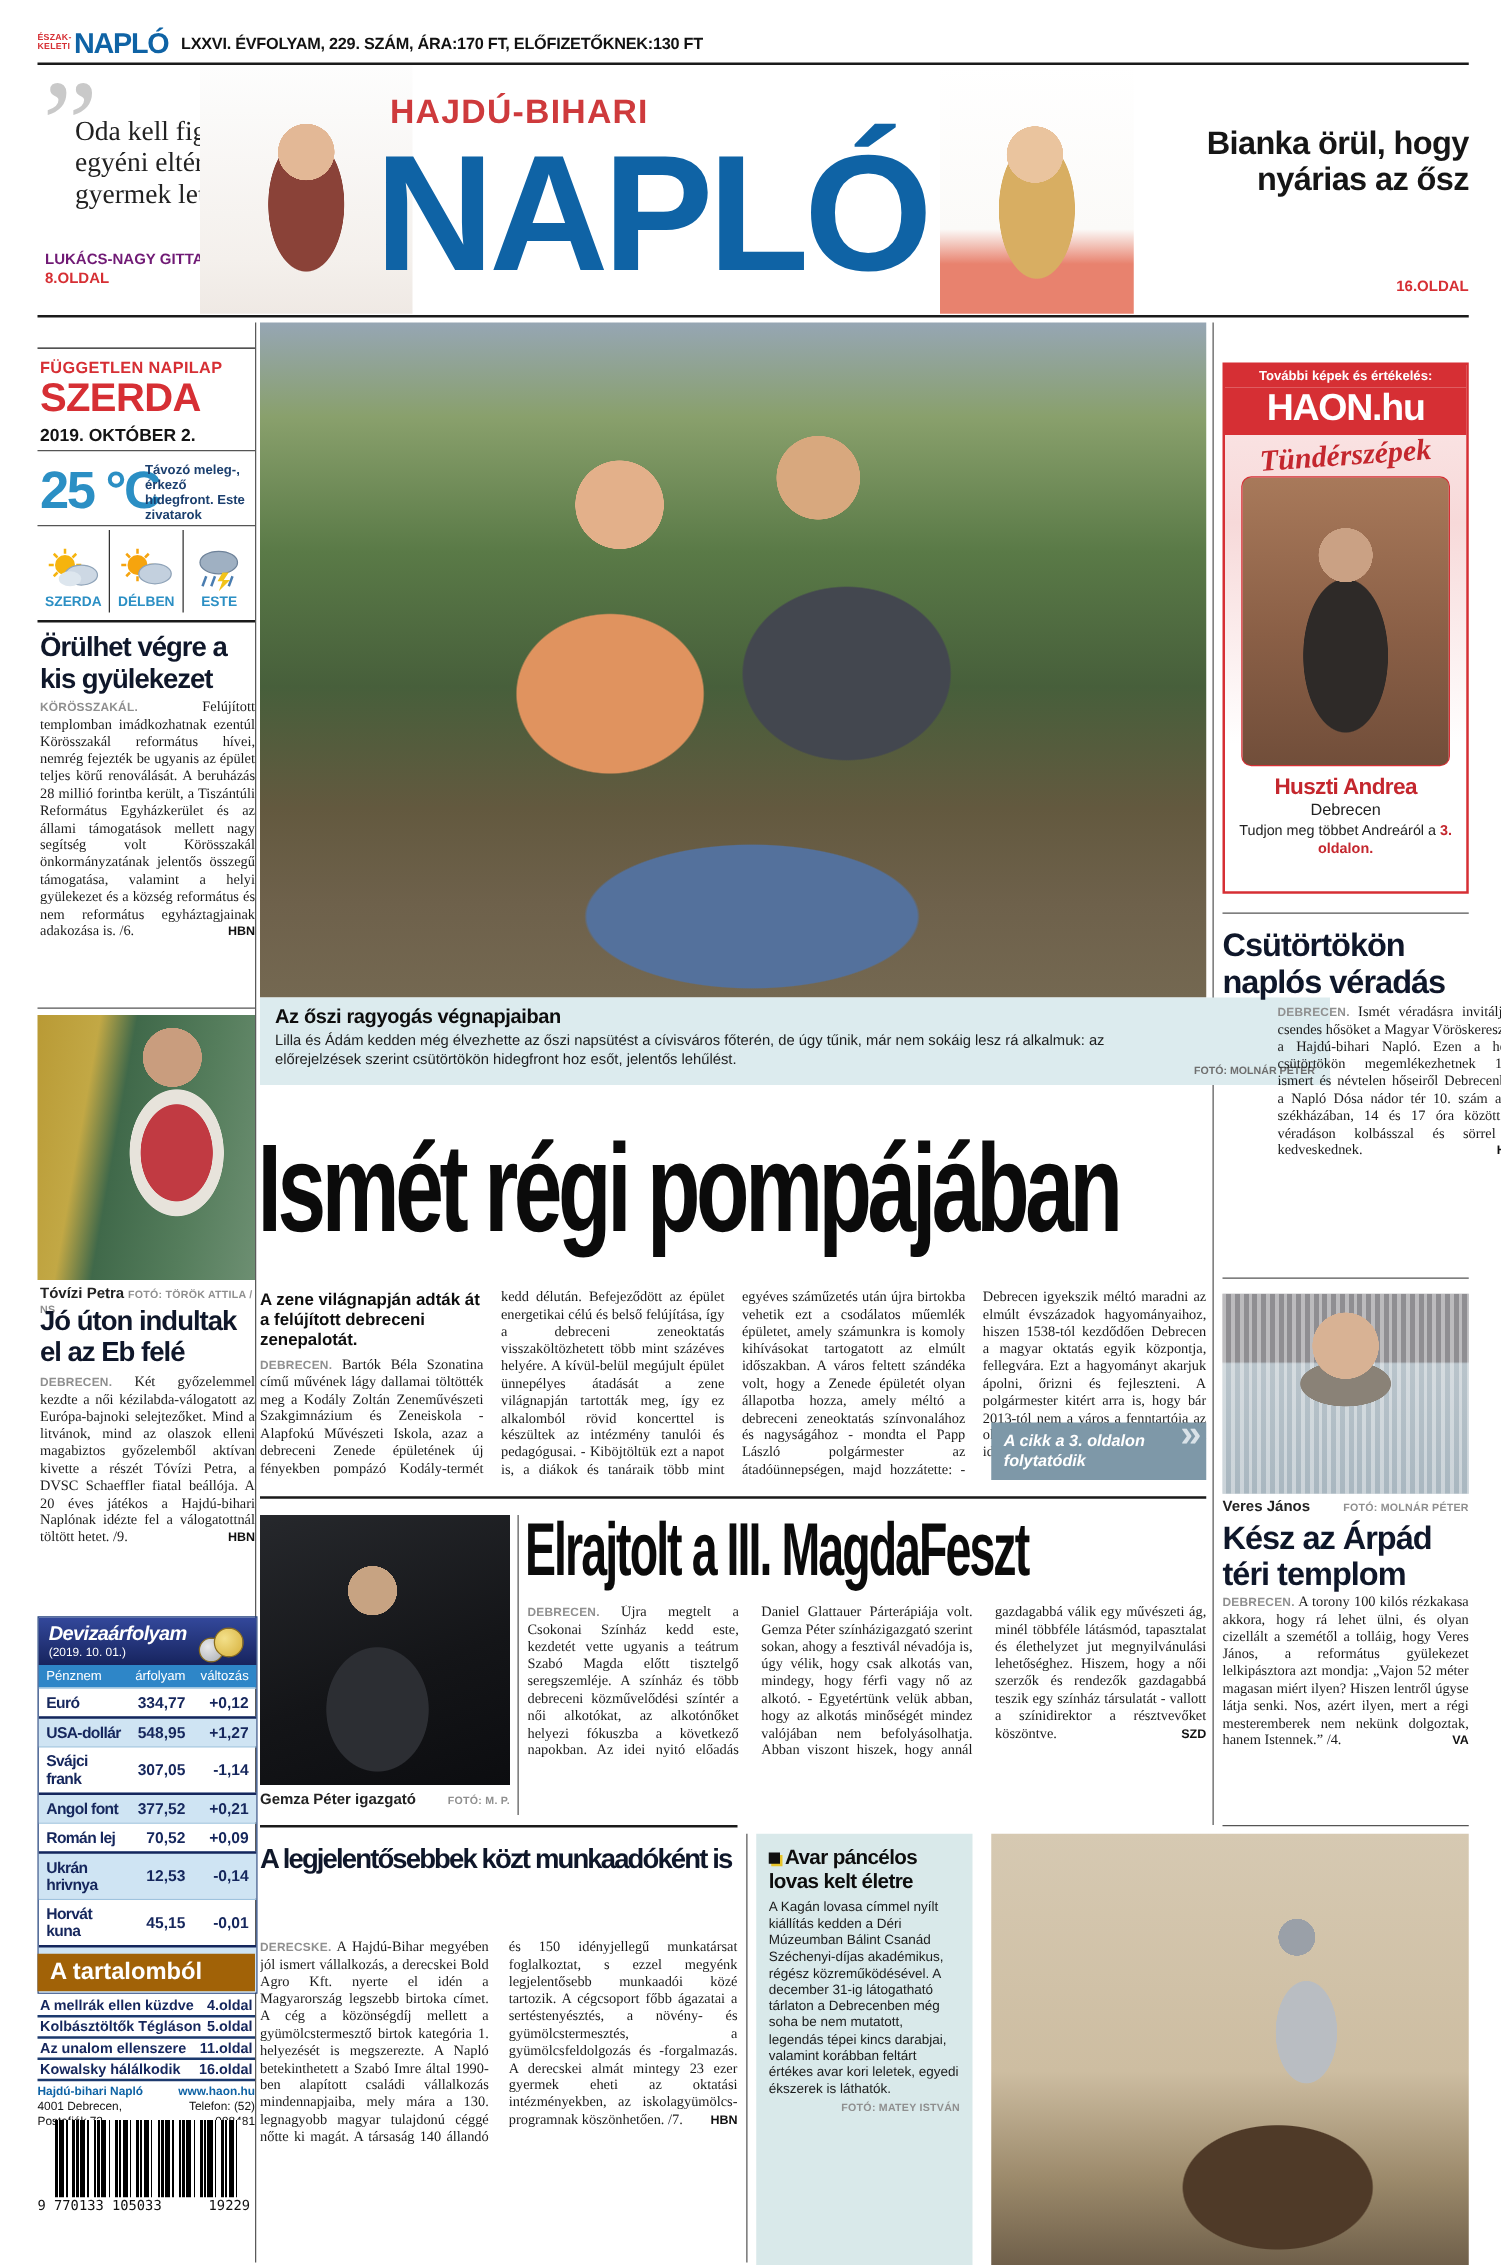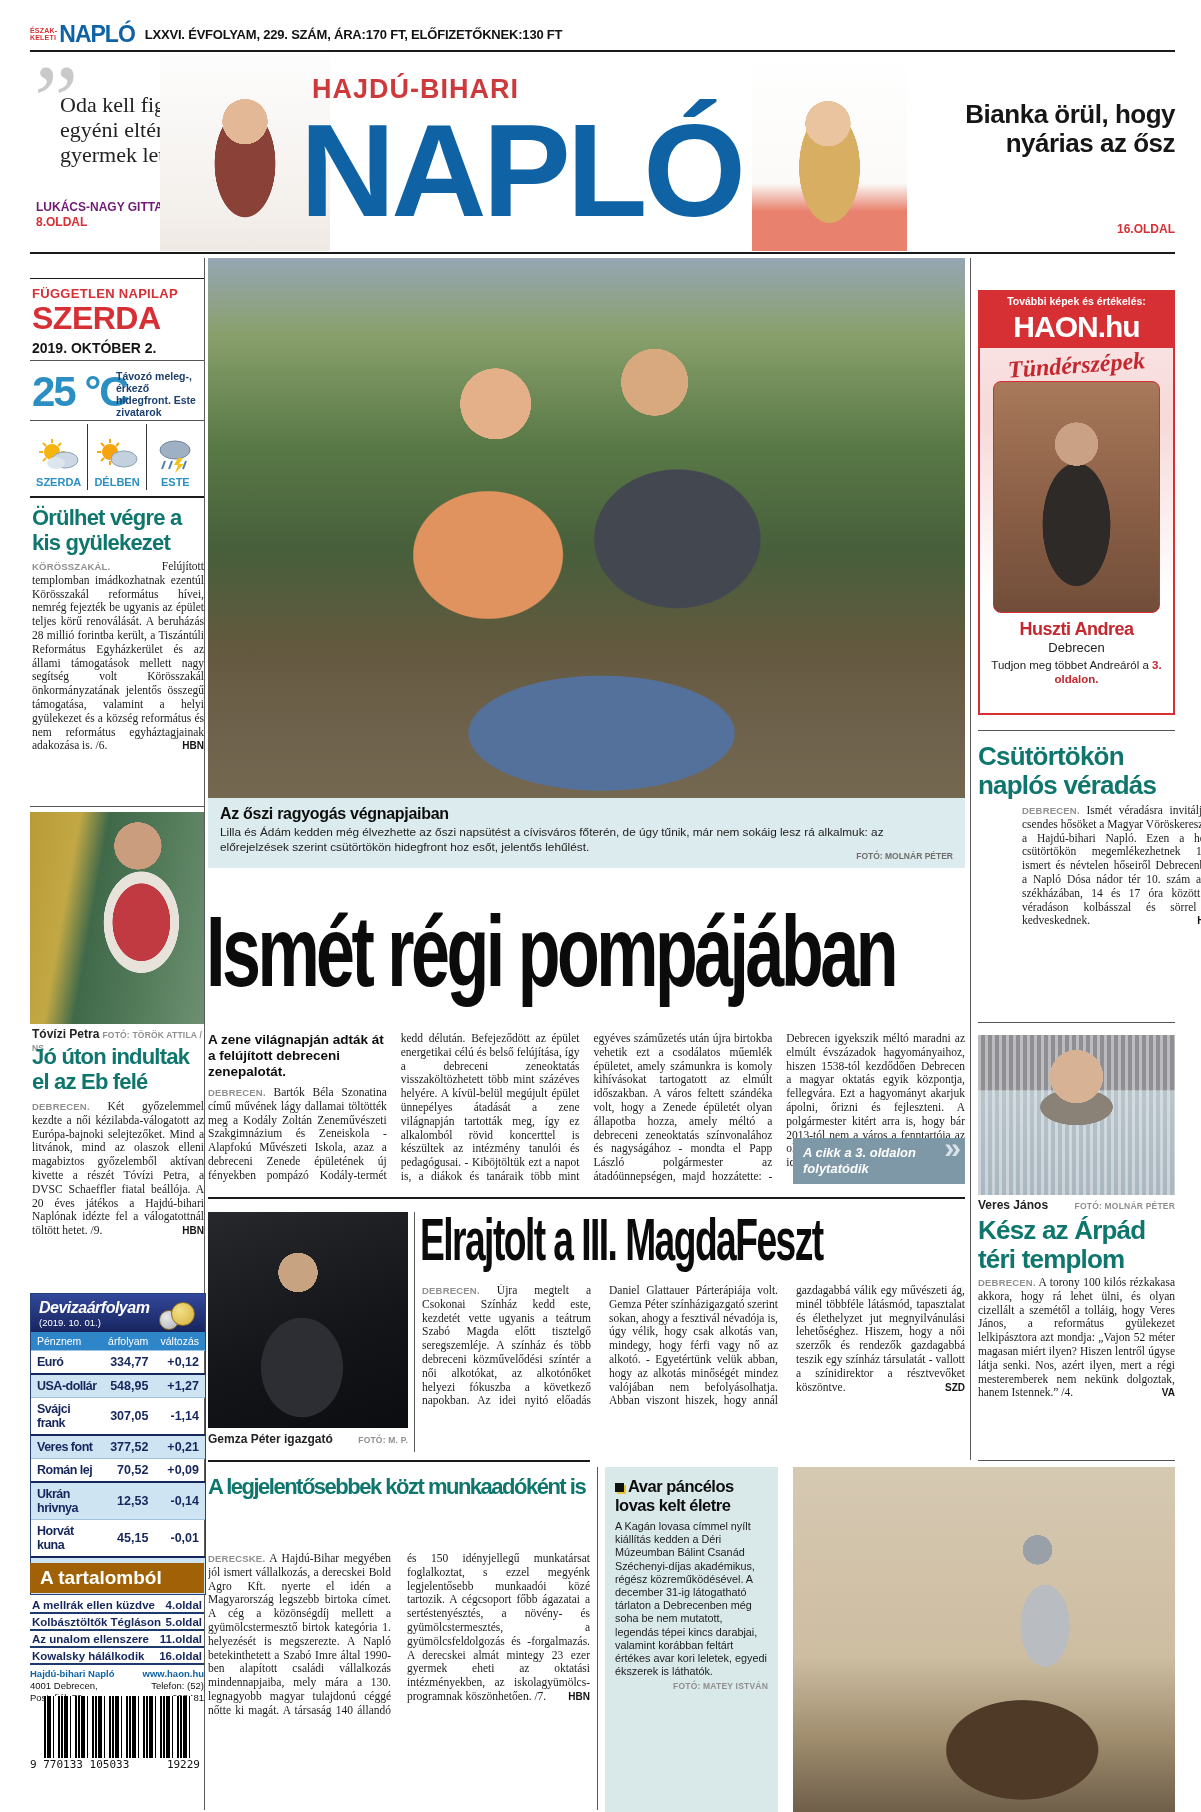--- a/index.html
+++ b/index.html
@@ -29,21 +29,21 @@
   
   #lr-label{left:32px;top:286px;font-size:13px;font-weight:bold;color:#d62f34;letter-spacing:.3px;}
   #lr-day{left:32px;top:300px;font-size:32px;font-weight:bold;color:#d62f34;letter-spacing:-0.5px;}
   #lr-date{left:32px;top:340px;font-size:14px;font-weight:bold;color:#141414;}
   #lr-temp{left:32px;top:368px;font-size:42px;font-weight:bold;color:#2b8fc4;letter-spacing:-2px;}
   #lr-wsum{left:116px;top:370px;width:88px;font-size:10.5px;line-height:12px;font-weight:bold;color:#1b3f6e;}
   #wicons{left:30px;top:424px;width:174px;height:66px;display:flex;}
   .wslot{flex:1;display:flex;flex-direction:column;align-items:center;justify-content:flex-end;border-right:1px solid #333;padding-bottom:2px;}
   .wslot:last-child{border-right:none;}
   .wlabel{font-size:11px;font-weight:bold;color:#2b8fc4;margin-top:2px;}
-  .headline{font-weight:bold;color:#0f766e;letter-spacing:-0.8px;}
+  .headline{font-weight:bold;color:#0f172a;letter-spacing:-0.8px;}
   #lr-h1{left:32px;top:505px;width:172px;font-size:22px;line-height:25px;}
   .bt{font-family:"Liberation Serif",serif;font-size:11.5px;line-height:13.8px;text-align:justify;color:#1b1b1b;margin:0;}
   .dl{font-family:"Liberation Sans",sans-serif;font-weight:bold;font-size:9.5px;color:#8f8f8f;letter-spacing:.2px;}
   .sg{font-family:"Liberation Sans",sans-serif;font-weight:bold;font-size:10px;color:#111;float:right;}
   #lr-b1{left:32px;top:560px;width:172px;height:244px;overflow:hidden;}
   #ph-tovizi{left:30px;top:812px;width:174px;height:212px;}
   .pcap{font-size:11px;color:#222;}
   .pcap b{font-size:12px;}
   .pcredit{font-size:8.5px;color:#8f8f8f;font-weight:bold;letter-spacing:.2px;}
   #lr-cap1{left:32px;top:1027px;width:172px;}
@@ -75,21 +75,21 @@
   
   #imp{left:30px;top:1668px;width:174px;display:flex;justify-content:space-between;font-size:9.5px;line-height:12px;}
   #imp .blue{color:#0f63a5;font-weight:bold;}
   #imp .r{text-align:right;}
   #barcode{left:44px;top:1696px;width:150px;height:62px;
     background:repeating-linear-gradient(90deg,#000 0 2px,#fff 2px 3px,#000 3px 7px,#fff 7px 9px,#000 9px 10px,#fff 10px 14px,#000 14px 16px,#fff 16px 17px);}
   #bc-nums{left:30px;top:1758px;width:170px;display:flex;justify-content:space-between;
     font-family:"DejaVu Sans Mono",monospace;font-size:11px;background:#fff;}
   
   #ph-main{left:208px;top:258px;width:757px;height:540px;}
-  #cap-bar{left:208px;top:798px;width:757px;height:70px;background:#dcebee;box-sizing:border-box;padding:7px 12px 0;}
+  #cap-bar{left:208px;top:798px;width:856px;height:70px;background:#dcebee;box-sizing:border-box;padding:7px 12px 0;}
   #cap-title{font-size:16px;font-weight:bold;letter-spacing:-0.3px;color:#0d0d0d;}
   #cap-text{font-size:11.8px;line-height:14.5px;color:#1d1d1d;margin-top:2px;width:700px;}
   #cap-credit{position:absolute;right:12px;bottom:7px;font-size:8.5px;font-weight:bold;color:#6e6e6e;}
   #main-headline{left:206px;top:882px;width:759px;height:142px;overflow:hidden;}
   #main-headline span{display:inline-block;white-space:nowrap;font-size:100px;font-weight:bold;color:#0b0b0b;
                       letter-spacing:-5px;line-height:138px;transform:scaleX(.70);transform-origin:0 50%;}
   #a1-lead{font-family:"Liberation Sans",sans-serif;font-weight:bold;font-size:13.5px;line-height:16px;color:#0e0e0e;margin:0 0 6px;text-align:left;}
   #a1{left:208px;top:1032px;width:757px;height:160px;column-count:4;column-gap:14px;overflow:hidden;}
   #cont-box{left:793px;top:1138px;width:172px;height:46px;background:#7e98a8;color:#fff;
             font-style:italic;font-weight:bold;font-size:13px;line-height:16px;padding:7px 30px 0 10px;box-sizing:border-box;}
@@ -297,21 +297,21 @@
         <span class="cur-name">USA-dollár</span>
         <span class="cur-rate">548,95</span>
         <span class="cur-chg">+1,27</span>
       </div>
     <div class="cur-row">
         <span class="cur-name">Svájci frank</span>
         <span class="cur-rate">307,05</span>
         <span class="cur-chg">-1,14</span>
       </div>
     <div class="cur-row alt">
-        <span class="cur-name">Veres font</span>
+        <span class="cur-name">Angol font</span>
         <span class="cur-rate">377,52</span>
         <span class="cur-chg">+0,21</span>
       </div>
     <div class="cur-row">
         <span class="cur-name">Román lej</span>
         <span class="cur-rate">70,52</span>
         <span class="cur-chg">+0,09</span>
       </div>
     <div class="cur-row alt">
         <span class="cur-name">Ukrán hrivnya</span>

